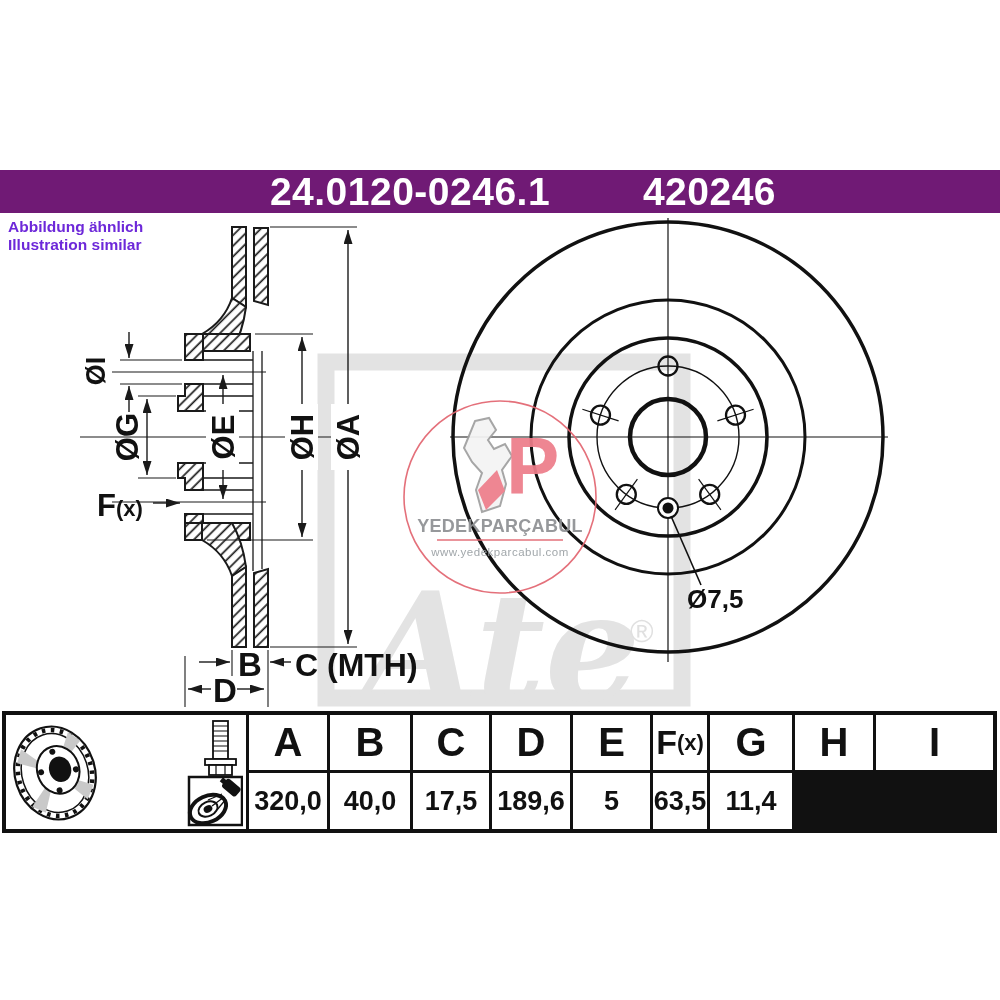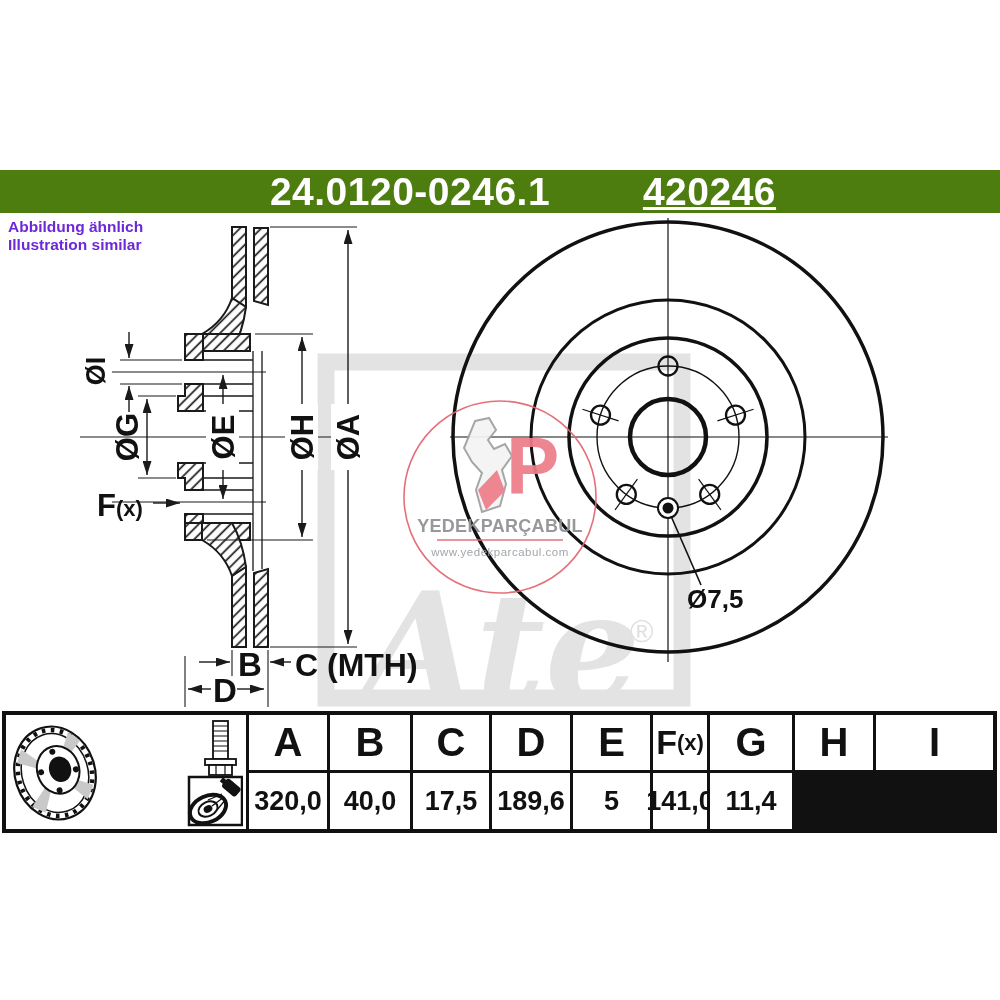--- a/index.html
+++ b/index.html
@@ -1,24 +1,24 @@
 <!DOCTYPE html>
 <html><head>
 <meta charset="utf-8">
 <style>
   html,body{margin:0;padding:0;background:#fff;}
   .canvas{position:relative;width:1000px;height:1000px;background:#fff;overflow:hidden;
           font-family:"Liberation Sans","DejaVu Sans",sans-serif;}
   .art{position:absolute;left:0;top:0;width:1000px;height:1000px;}
   
-  .hdr{position:absolute;left:0;top:170px;width:1000px;height:43px;background:#4d7c0f;}
+  .hdr{position:absolute;left:0;top:170px;width:1000px;height:43px;background:#701a75;}
   .hdr span{position:absolute;top:0;height:43px;line-height:43px;color:#fff;
             font-weight:bold;font-size:39px;text-align:center;letter-spacing:0.5px;}
   .hdr .pn{left:240px;width:340px;}
-  .hdr .rn{left:622px;width:175px;text-decoration:underline;}
+  .hdr .rn{left:622px;width:175px;}
   
   .note{position:absolute;left:8px;top:218px;color:#6d28d9;font-size:15.5px;font-weight:bold;line-height:18px;}
   
   .tbl{position:absolute;left:2px;top:711px;width:995px;height:122px;box-sizing:border-box;
        border:4px solid #111;background:#111;display:grid;gap:3px;
        grid-template-columns:240px 78px 80px 76px 78px 77px 54px 82px 78px auto;
        grid-template-rows:55px auto;}
   .cell{background:#fff;display:flex;align-items:center;justify-content:center;color:#111;}
   .cell.h{font-size:40px;font-weight:bold;}
   .cell.h.f{font-size:34px;}
@@ -222,17 +222,17 @@
       </div>
   <div class="cell h">G</div>
   <div class="cell h">H</div>
   <div class="cell h">I</div>
 
   <div class="cell v">320,0</div>
   <div class="cell v">40,0</div>
   <div class="cell v">17,5</div>
   <div class="cell v">189,6</div>
   <div class="cell v">5</div>
-  <div class="cell v">141,0</div>
+  <div class="cell v">63,5</div>
   <div class="cell v">11,4</div>
 </div>
 
 </div>
 
 </body></html>

